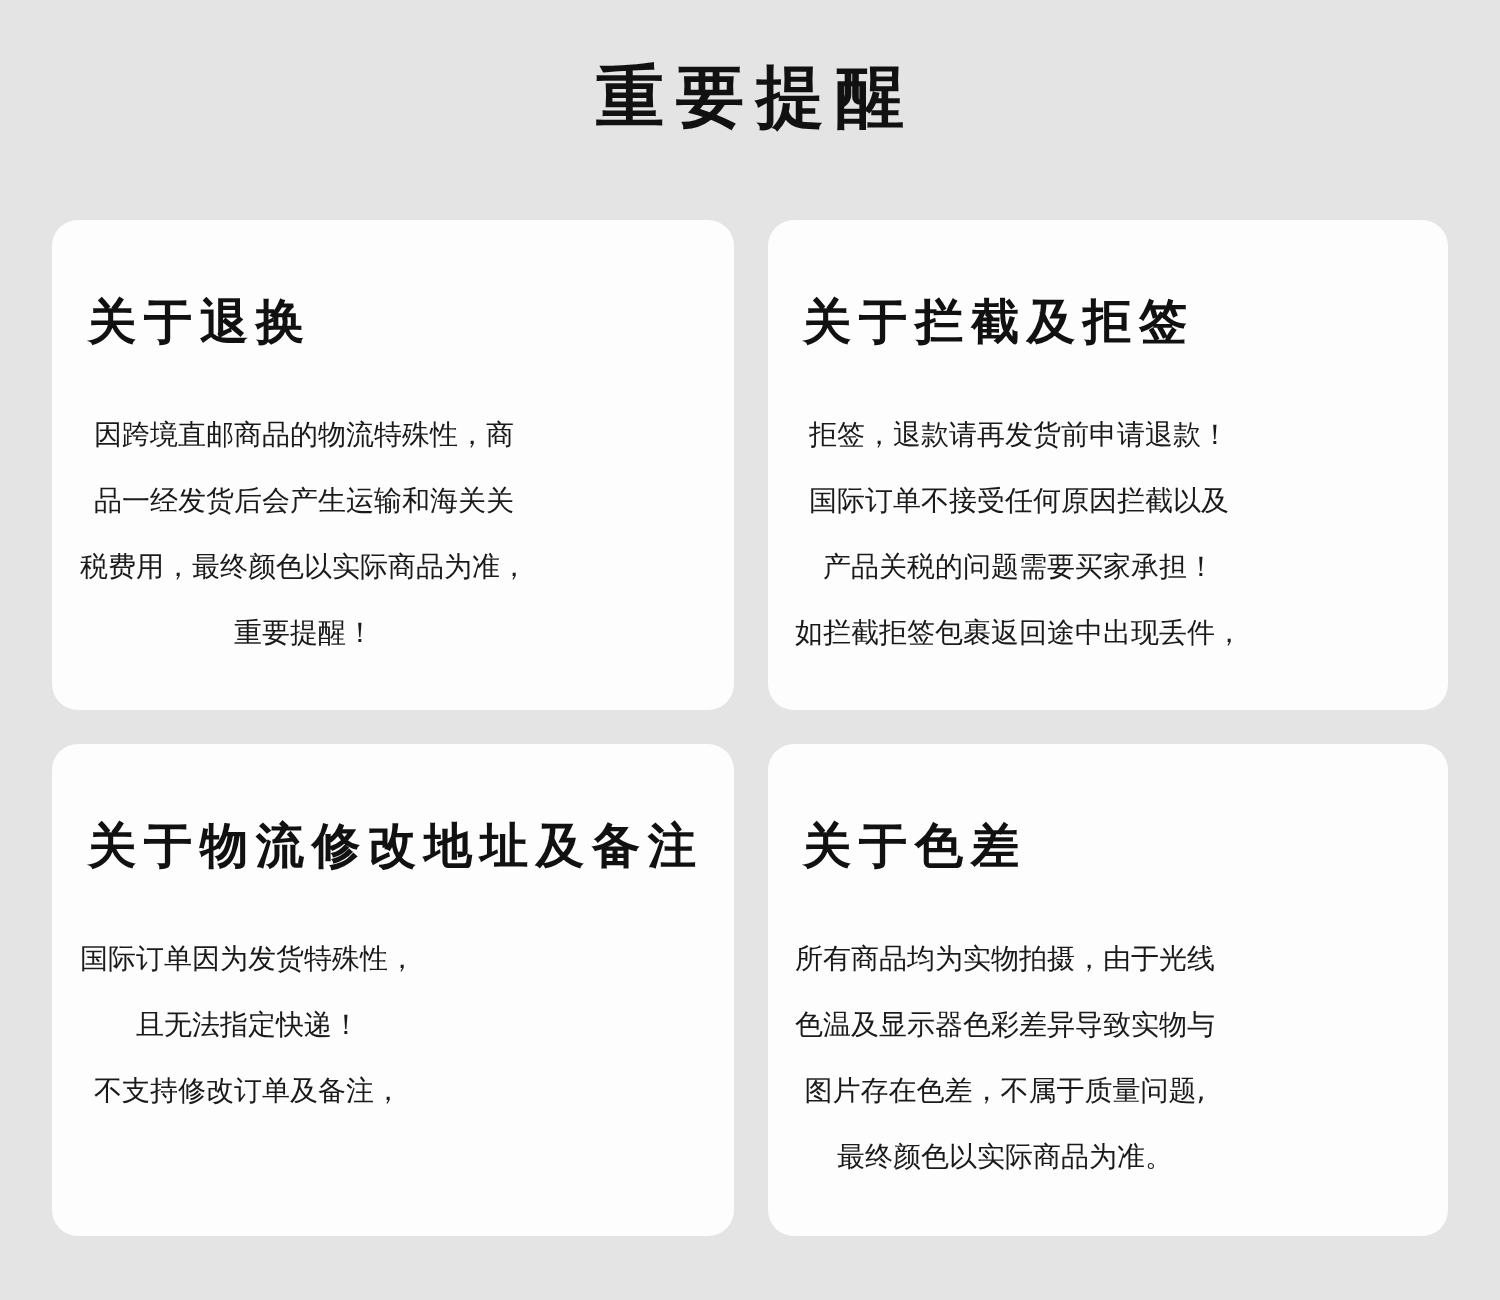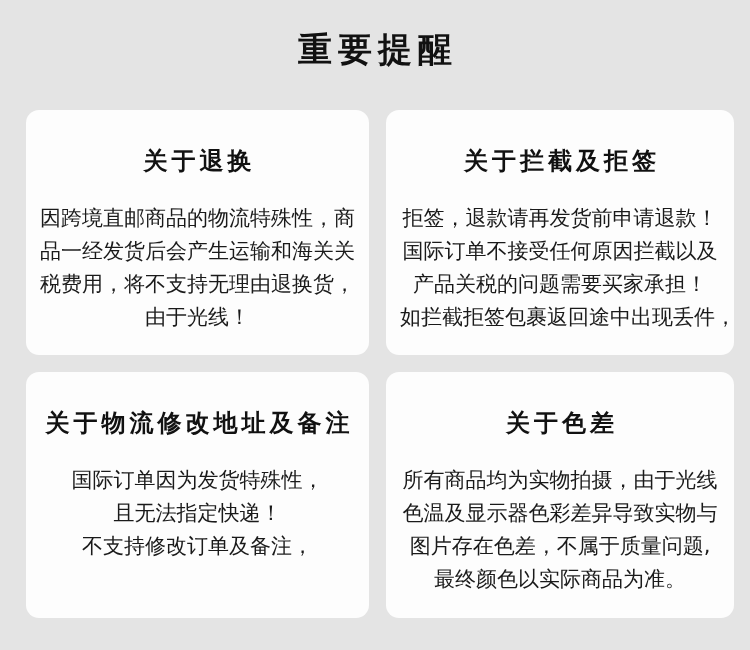--- a/index.html
+++ b/index.html
@@ -42,35 +42,35 @@
     column-gap: 17px;
     row-gap: 17px;
   }
   .card {
     background: #fdfdfd;
     border-radius: 13px;
     box-sizing: border-box;
     padding: 20px 14px 14px 14px;
     display: flex;
     flex-direction: column;
-    align-items: center;
+    align-items: flex-start;
   }
   .card-title {
     font-size: 24px;
     font-weight: bold;
     color: #111111;
     letter-spacing: 4px;
     text-indent: 4px;
     line-height: 1.25;
     text-align: center;
     margin-top: 16px;
     margin-bottom: 0;
   }
   .card-body {
-    font-size: 21px;
+    font-size: 14px;
     color: #1a1a1a;
     line-height: 33px;
     text-align: center;
     margin-top: 26px;
     letter-spacing: 0px;
     max-width: 320px;
   }
   .card-body .line {
     display: block;
     white-space: nowrap;
@@ -83,22 +83,22 @@
 
   <h1 class="page-title">重要提醒</h1>
 
   <div class="cards-grid">
 
     <div class="card">
       <div class="card-title">关于退换</div>
       <div class="card-body">
         <span class="line">因跨境直邮商品的物流特殊性，商</span>
         <span class="line">品一经发货后会产生运输和海关关</span>
-        <span class="line">税费用，将不支持无理由退换货，</span>
-        <span class="line">由于光线！</span>
+        <span class="line">税费用，最终颜色以实际商品为准，</span>
+        <span class="line">重要提醒！</span>
       </div>
     </div>
 
     <div class="card">
       <div class="card-title">关于拦截及拒签</div>
       <div class="card-body">
         <span class="line">拒签，退款请再发货前申请退款！</span>
         <span class="line">国际订单不接受任何原因拦截以及</span>
         <span class="line">产品关税的问题需要买家承担！</span>
         <span class="line">如拦截拒签包裹返回途中出现丢件，</span>

